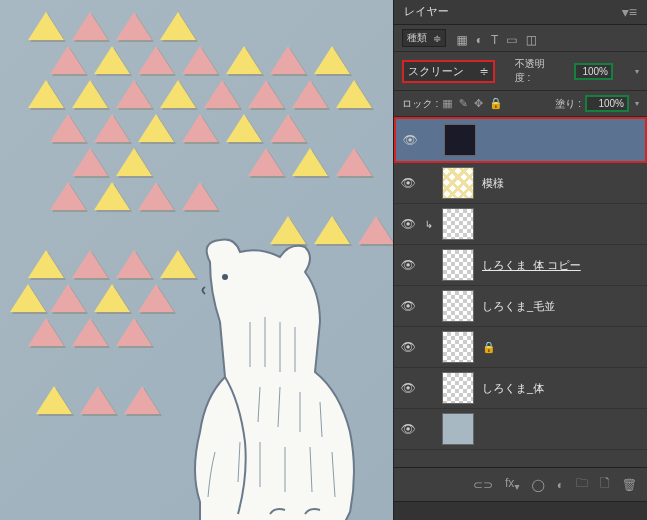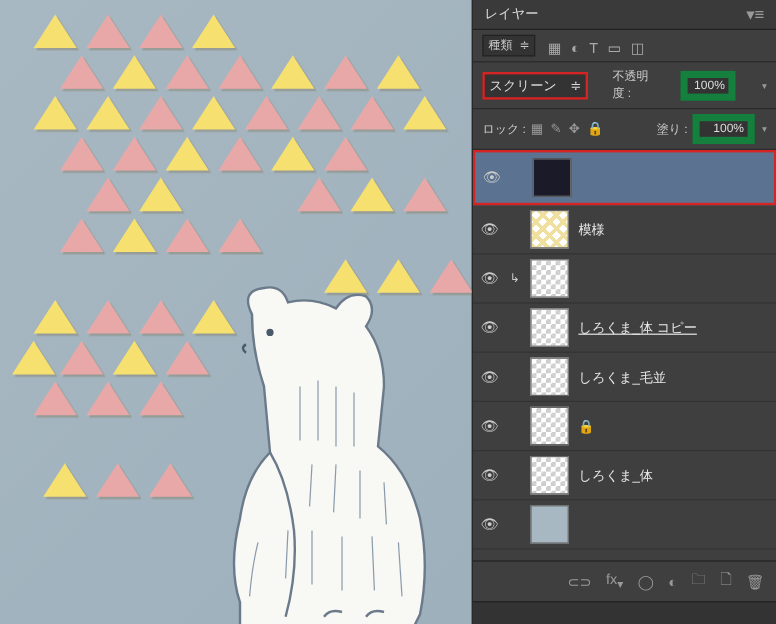--- a/index.html
+++ b/index.html
@@ -11,21 +11,21 @@
 .bear svg{width:100%;height:100%}
 .panel{flex:1;background:#3f3f3f;border-left:1px solid #222;display:flex;flex-direction:column}
 .panel-header{background:#3a3a3a;padding:4px 10px;font-size:11px;color:#ddd;display:flex;align-items:flex-start;border-bottom:1px solid #222}
 .panel-header .menu{margin-left:auto;color:#999;font-size:14px}
 .filter-row{display:flex;align-items:flex-end;padding:4px 8px;gap:4px;border-bottom:1px solid #2a2a2a}
 .filter-drop{background:#333;border:1px solid #222;padding:1px 4px;display:flex;align-items:center;gap:6px;font-size:10px;color:#ccc}
 .filter-icons{display:flex;gap:8px;margin-left:6px;color:#aaa;font-size:12px}
 .blend-row{display:flex;align-items:center;padding:5px 8px;gap:20px;border-bottom:1px solid #2a2a2a}
 .blend-drop{background:#333;border:2px solid #d42424;padding:2px 4px;width:94px;display:flex;align-items:center;justify-content:space-between;font-size:11px;color:#ddd}
 .opacity-label{font-size:10px;color:#ccc}
-.num-field{background:#333;border:6px solid #15803d;padding:1px 3px;font-size:10px;color:#ddd;width:34px;text-align:right}
+.num-field{background:#333;border:2px solid #15803d;padding:1px 3px;font-size:10px;color:#ddd;width:34px;text-align:right}
 .arrow{color:#999;font-size:8px;margin-left:2px}
 .lock-row{display:flex;align-items:center;padding:4px 8px;gap:4px;border-bottom:1px solid #2a2a2a;font-size:10px;color:#ccc}
 .lock-icons{display:flex;gap:6px;color:#999;font-size:11px}
 .layers{flex:1;overflow:auto}
 .layer{display:flex;align-items:center;height:40px;border-bottom:1px solid #333;padding:0 6px;gap:8px}
 .layer.selected{background:#5b7290;border:2px solid #d42424;height:42px}
 .layer .eye{width:16px;text-align:center;color:#ccc;font-size:12px}
 .layer .thumb{width:30px;height:30px;border:1px solid #666;background:#fff;position:relative;flex-shrink:0}
 .thumb.checker{background-image:linear-gradient(45deg,#ccc 25%,transparent 25%,transparent 75%,#ccc 75%),linear-gradient(45deg,#ccc 25%,transparent 25%,transparent 75%,#ccc 75%);background-size:8px 8px;background-position:0 0,4px 4px}
 .thumb.black{background:#1a1a28}

